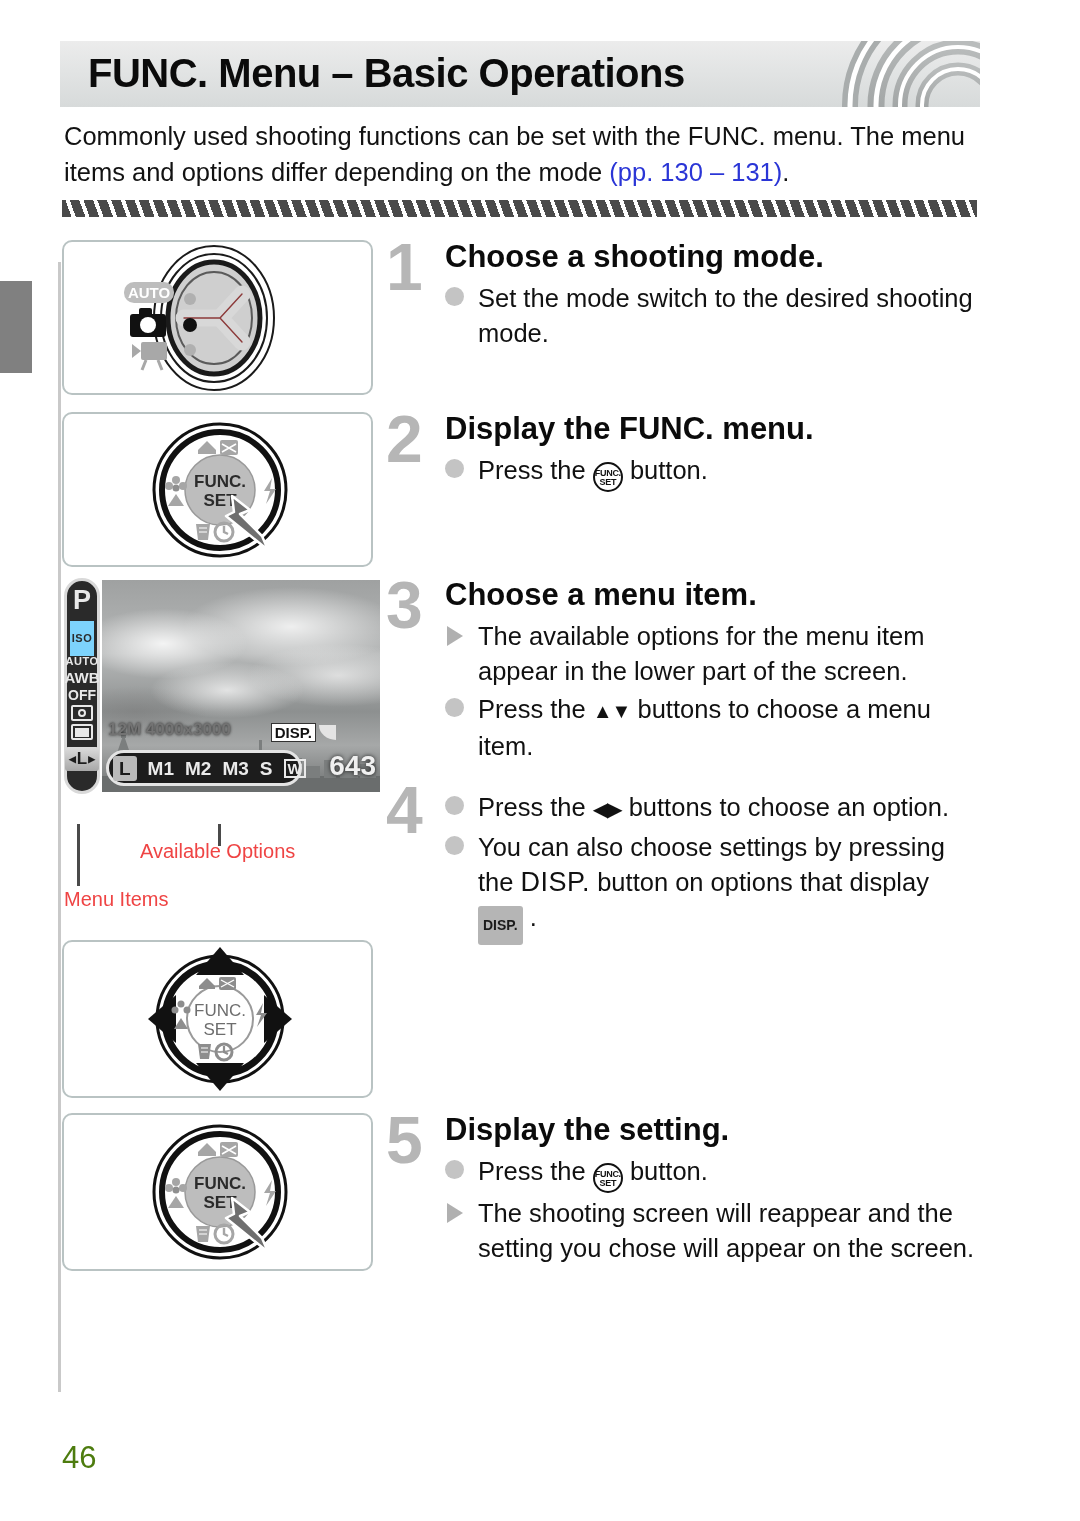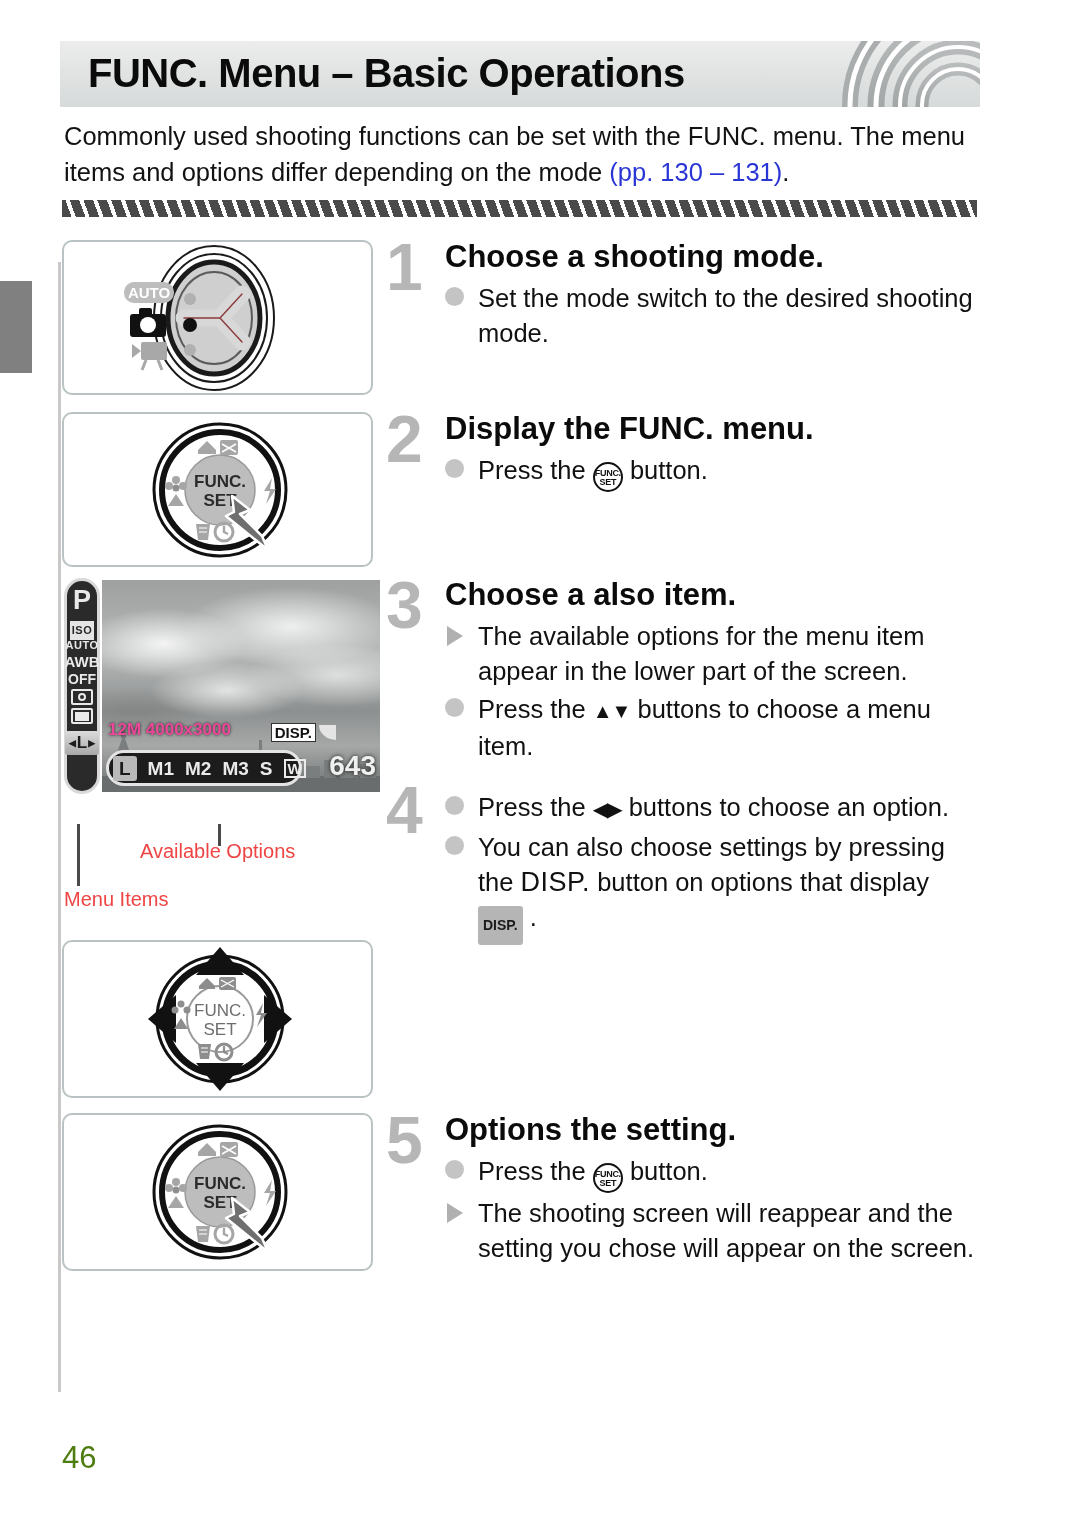--- a/index.html
+++ b/index.html
@@ -81,40 +81,40 @@
 
   .menu-col {
     position: absolute; left: 2px; top: 0px; width: 36px; height: 216px;
     background: #2a2a2a; border: 3px solid #d9d9d9; border-radius: 18px;
     display: flex; flex-direction: column; align-items: center;
     padding-top: 4px; gap: 3px;
   }
   .mi { color: #e9e9e9; font-weight: bold; text-align: center; line-height: 1; }
   .mi-p { font-size: 27px; margin: 2px 0 4px; }
   .mi-iso { font-size: 11px; letter-spacing: .5px; }
-  .mi-iso .box { background: #e5e5e5; color: #2a2a2a; padding: 4px 2px; display: inline-block; }
+  .mi-iso .box { background: #7dd3fc; color: #2a2a2a; padding: 12px 2px; display: inline-block; }
   .mi-awb { font-size: 15px; }
   .mi-off { font-size: 14px; }
   .mi-meter, .mi-drive {
     width: 22px; height: 16px; border: 2px solid #e9e9e9; border-radius: 2px;
     display: flex; align-items: center; justify-content: center;
   }
   .mi-meter i { width: 8px; height: 8px; border: 2px solid #e9e9e9; border-radius: 50%; display: block; }
   .mi-drive i { width: 14px; height: 9px; background: #e9e9e9; display: block; }
   .mi-sel {
     margin-top: 4px; width: 34px; height: 24px;
     background: linear-gradient(to bottom, #dcdcdc, #a8a8a8);
     border-radius: 3px; color: #1d1d1d; font-size: 17px; font-weight: bold;
     display: flex; align-items: center; justify-content: center; gap: 1px;
   }
   .mi-sel .tri { font-size: 9px; }
 
   .info-line {
     position: absolute; left: 6px; bottom: 52px;
-    color: #ec4899; font-size: 17px; font-weight: bold;
+    color: #737373; font-size: 17px; font-weight: bold;
     text-shadow: 0 0 3px rgba(0,0,0,.8);
   }
   .disp-chip {
     position: absolute; right: 44px; bottom: 50px;
     display: flex; align-items: center; gap: 3px;
   }
   .disp-chip .lbl {
     background: #fff; color: #111; font-size: 15px; font-weight: bold;
     padding: 0 3px; border: 1px solid #333;
   }
@@ -452,21 +452,21 @@
     <div class="bullets">
       <div class="bullet">
         <span class="mk dot"></span>
         <span class="txt"><span>Press the </span><span class="ic-funcset"><span>FUNC.</span><span>SET</span></span><span> button.</span></span>
       </div>
     </div>
   </div>
 
   <div class="step" style="top:578px;">
     <div class="step-num">3</div>
-    <div class="step-head">Choose a also item.</div>
+    <div class="step-head">Choose a menu item.</div>
     <div class="bullets">
       <div class="bullet">
         <span class="mk tri"></span>
         <span class="txt">The available options for the menu item appear in the lower part of the screen.</span>
       </div>
       <div class="bullet">
         <span class="mk dot"></span>
         <span class="txt"><span>Press the </span><span class="ic-updown">▲▼</span><span> buttons to choose a menu item.</span></span>
       </div>
     </div>
@@ -481,21 +481,21 @@
       </div>
       <div class="bullet">
         <span class="mk dot"></span>
         <span class="txt"><span>You can also choose settings by pressing the </span><span class="ic-disp-word">DISP.</span><span> button on options that display </span><span class="ic-disp-chip">DISP.</span><span> .</span></span>
       </div>
     </div>
   </div>
 
   <div class="step" style="top:1113px;">
     <div class="step-num">5</div>
-    <div class="step-head">Options the setting.</div>
+    <div class="step-head">Display the setting.</div>
     <div class="bullets">
       <div class="bullet">
         <span class="mk dot"></span>
         <span class="txt"><span>Press the </span><span class="ic-funcset"><span>FUNC.</span><span>SET</span></span><span> button.</span></span>
       </div>
       <div class="bullet">
         <span class="mk tri"></span>
         <span class="txt">The shooting screen will reappear and the setting you chose will appear on the screen.</span>
       </div>
     </div>

